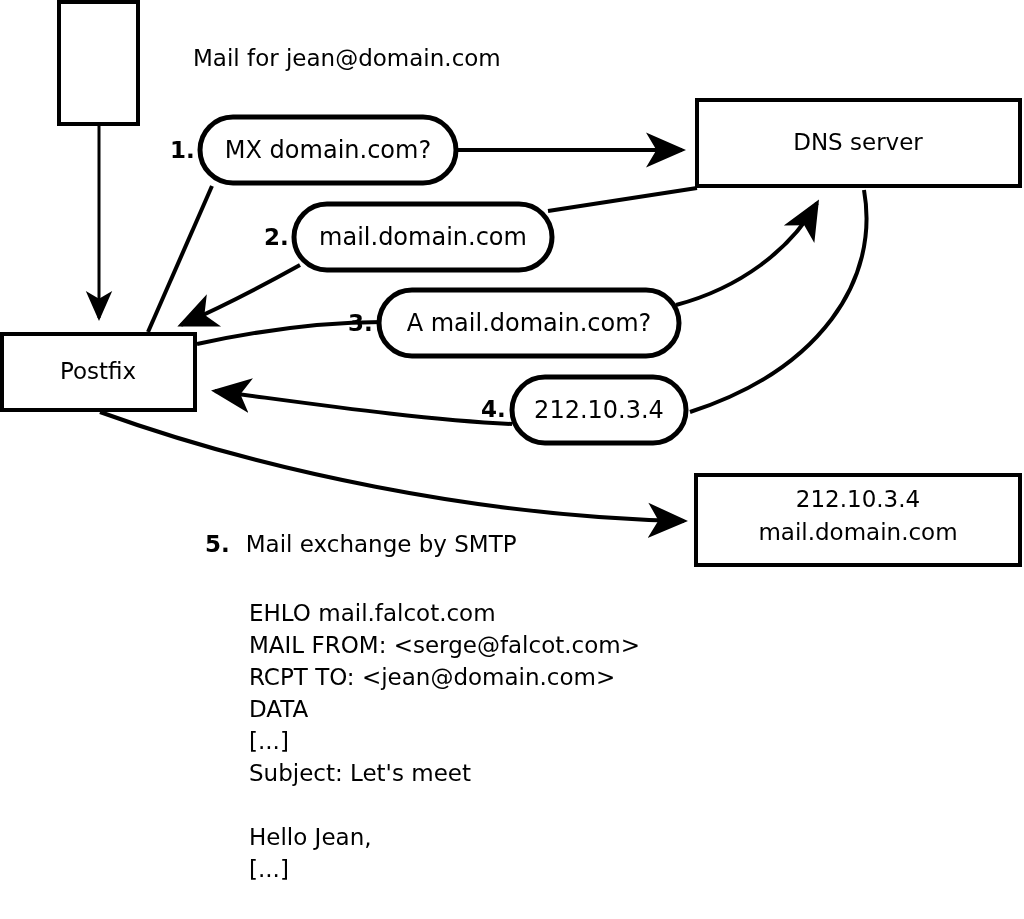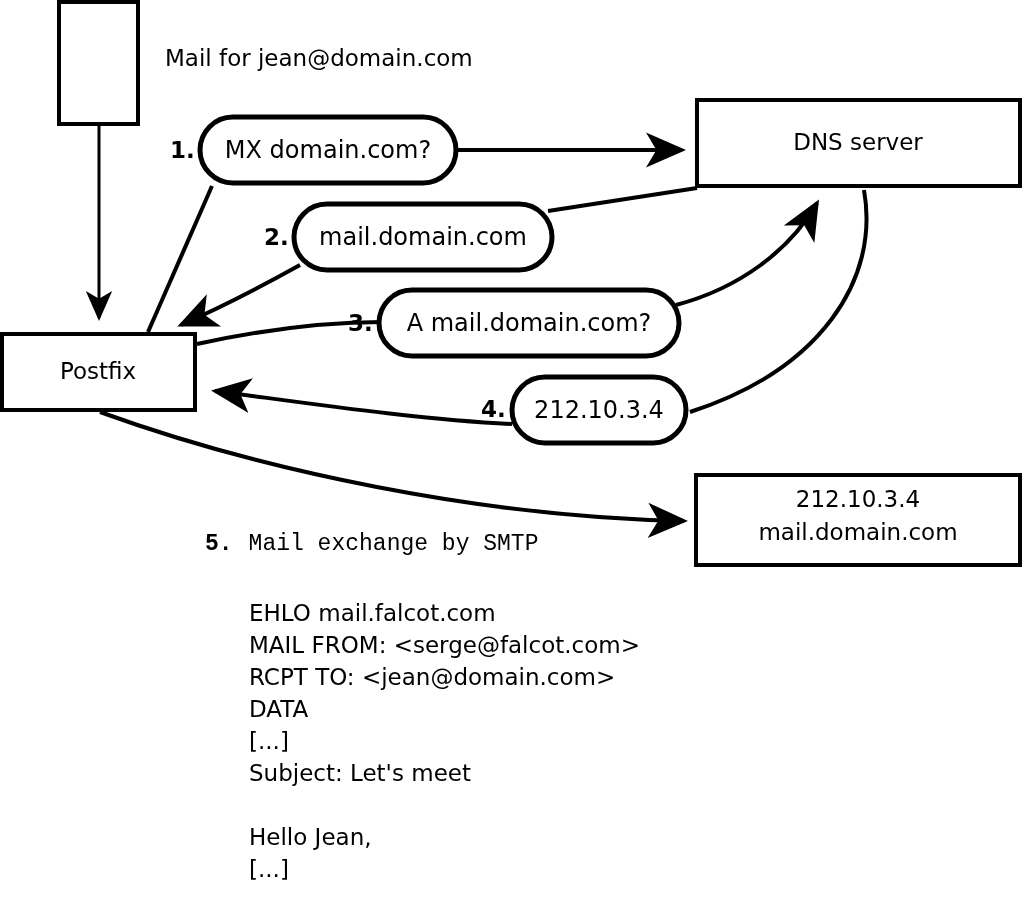--- a/index.html
+++ b/index.html
@@ -63,27 +63,28 @@
     font-size: 23px;
     font-weight: bold;
     color: #000000;
     white-space: nowrap;
   }
   .plain-text {
     position: absolute;
     font-size: 23px;
     color: #000000;
     white-space: nowrap;
+    margin-left: 28px;
   }
   #mail-for-label { left: 165px; top: 45px; }
   #step1-num { left: 170px; top: 137px; }
   #step2-num { left: 264px; top: 224px; }
   #step3-num { left: 348px; top: 310px; }
   #step4-num { left: 481px; top: 396px; }
-  #step5-row { left: 205px; top: 531px; font-family: Liberation Mono, monospace; }
+  #step5-row { left: 205px; top: 531px; }
   #step5-num { font-weight: bold; }
   #step5-text { font-weight: normal; margin-left: 16px; }
   #smtp-transcript {
     position: absolute;
     left: 249px;
     top: 597px;
     font-size: 23px;
     line-height: 32px;
     color: #000000;
     white-space: pre;

